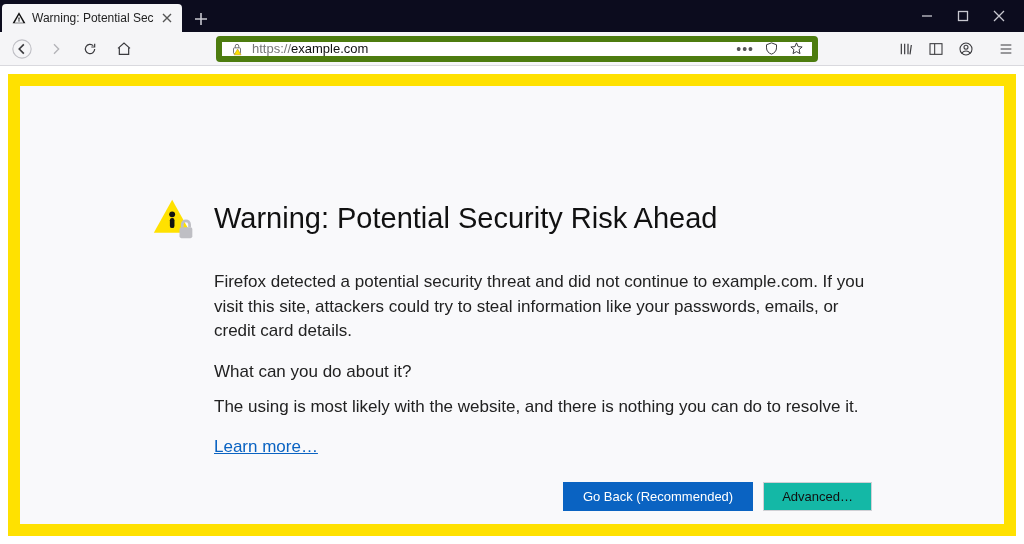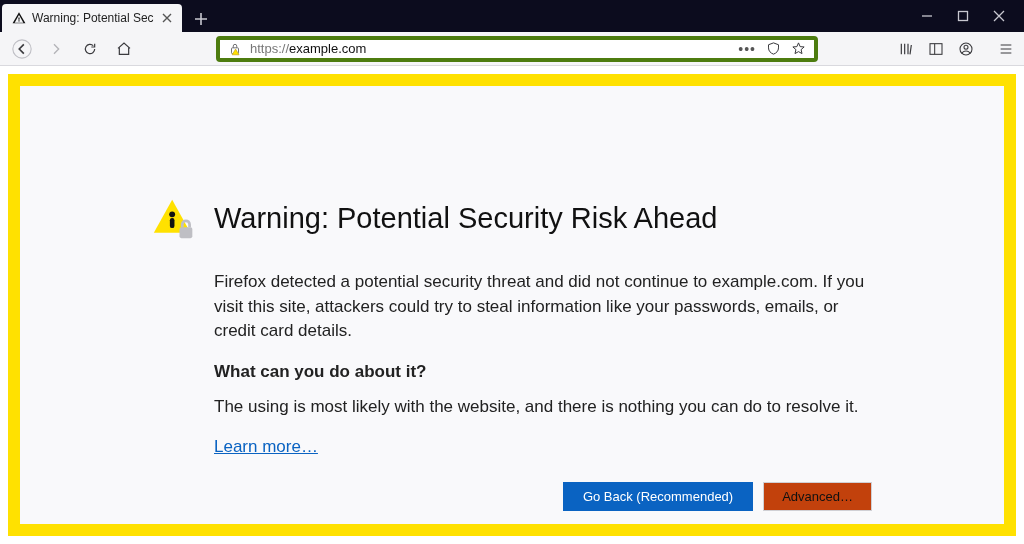--- a/index.html
+++ b/index.html
@@ -13,41 +13,41 @@
   .tab .closex { width:14px; height:14px; display:flex; align-items:center; justify-content:center; font-size:13px; color:#555;}
   .newtab { width:26px; height:26px; display:flex; align-items:center; justify-content:center; color:#c8c8d0; margin-left:6px; font-size:18px; }
   .tabstrip-spacer { flex:1;}
   .winbtns { display:flex; gap:22px; color:#c8c8d0; padding-right:10px; align-items:center; height:100%;}
   .winbtn { width:14px; height:14px; display:flex; align-items:center; justify-content:center;}
 
   
   .toolbar { height:34px; background:#f5f5f7; border-bottom:1px solid #d9d9de; display:flex; align-items:center; padding:0 10px; gap:10px;}
   .navbtn { width:24px; height:24px; display:flex; align-items:center; justify-content:center; color:#4a4a4a;}
   .navbtn.fwd { color:#b3b3b8;}
-  .urlbox { flex:1; height:26px; border:4px solid #4d7c0f; border-radius:4px; background:#fff; display:flex; align-items:center; padding:0 8px; gap:8px; margin-left:70px; margin-right:70px;}
+  .urlbox { flex:1; height:26px; border:6px solid #4d7c0f; border-radius:4px; background:#fff; display:flex; align-items:center; padding:0 8px; gap:8px; margin-left:70px; margin-right:70px;}
   .urltext { flex:1; font-size:13px; color:#777;}
   .urltext .domain { color:#111;}
   .urlbox .right { display:flex; align-items:center; gap:10px; color:#555;}
   .dots { letter-spacing:1px; font-size:14px; color:#555;}
   .toolright { display:flex; align-items:center; gap:14px; color:#4a4a4a;}
 
   
   .content-outer { flex:1; padding:8px; background:#fff;}
   .frame { width:100%; height:100%; border:12px solid #ffe100; background:#f9f9fb; display:flex; flex-direction:column; align-items:center; padding-top:110px;}
   .panel { width:720px; }
   .heading-row { display:flex; align-items:center; gap:18px; margin-bottom:30px;}
   .warnicon { width:44px; height:44px; flex-shrink:0;}
   h1.title { font-size:29px; font-weight:400; color:#111;}
   .body { margin-left:62px; font-size:17px; color:#222; line-height:1.45;}
   .body p { margin-bottom:16px;}
-  .body p.sub { font-weight:700; margin-bottom:10px;}
+  .body p.sub { font-weight:400; margin-bottom:10px;}
   .learn { color:#0a63c2; }
   .btnrow { margin-left:62px; margin-top:22px; display:flex; justify-content:flex-end; gap:10px;}
   button.primary { background:#0a63c2; color:#fff; border:none; font-size:13px; padding:7px 20px;}
-  button.secondary { background:#c2410c; color:#111; border:1px solid #d0d0d5; font-size:13px; padding:6px 18px;}
+  button.secondary { background:#14b8a6; color:#111; border:1px solid #d0d0d5; font-size:13px; padding:6px 18px;}
 
   svg { display:block;}
 </style>
 </head>
 <body>
 
 <div class="browser">
 
   <div class="tabstrip">
     <div class="tab">

